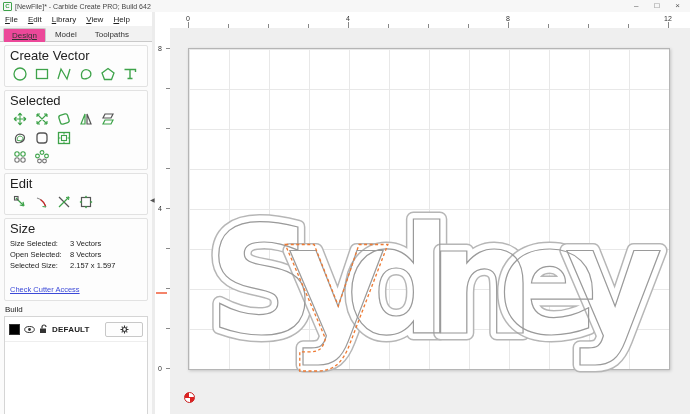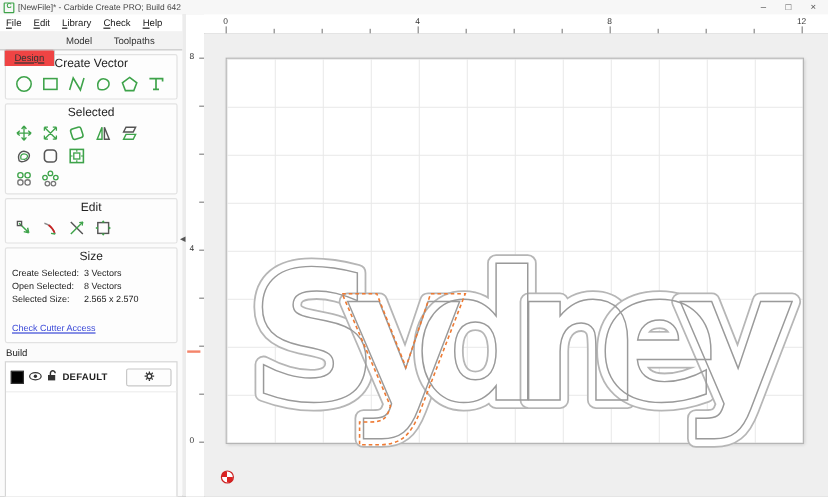--- a/index.html
+++ b/index.html
@@ -12,23 +12,23 @@
   #appicon{width:7px;height:7px;margin:0 3px 0 3px;border:1px solid #3ea34a;border-radius:1px;
            color:#3ea34a;font-size:6px;line-height:6px;text-align:center;font-weight:bold;}
   #winbtns{margin-left:auto;display:flex;gap:16px;padding-right:10px;color:#555;font-size:8px;line-height:10px;}
   #winbtns span{cursor:default;}
   
   #leftcol{position:absolute;left:0;top:12px;width:152px;height:402px;background:#fbfbfb;}
   #menubar{height:14px;display:flex;align-items:center;gap:10px;padding-left:5px;font-size:8px;color:#222;background:#fff;}
   .menu-item::first-letter{text-decoration:underline;}
   #tabbar{height:15px;display:flex;align-items:flex-end;padding-left:3px;border-bottom:1px solid #c9c9c9;background:#f2f2f2;}
   .tab{font-size:8px;padding:2px 8px 2px 8px;border:1px solid transparent;border-bottom:none;color:#333;}
-  .tab.active{background:#ef4444;border-color:#c9c9c9;border-radius:2px 2px 0 0;position:relative;top:14px;text-decoration:underline;}
+  .tab.active{background:#ec4899;border-color:#c9c9c9;border-radius:2px 2px 0 0;position:relative;top:1px;text-decoration:underline;}
   .groupbox{margin:3px 4px 0 4px;border:1px solid #e2e2e2;border-radius:2px;background:#fdfdfd;padding:2px 5px 4px 5px;}
-  .groupbox .gtitle{font-size:10px;color:#222;margin-bottom:2px;text-align:center;}
+  .groupbox .gtitle{font-size:13px;color:#222;margin-bottom:2px;}
   .iconrow{display:flex;align-items:center;gap:3px;flex-wrap:wrap;}
   .tbtn{width:19px;height:17px;display:flex;align-items:center;justify-content:center;}
   .tbtn svg{display:block;}
   
   .inforow{display:flex;font-size:7.5px;line-height:11px;}
   .inforow .lab{width:60px;}
   .cutterlink{font-size:7.5px;color:#3b49d8;text-decoration:underline;margin-top:14px;display:inline-block;}
   
   #layersbox{margin:4px 4px 0 4px;}
   #layersbox .gtitle{font-size:8px;margin:0 0 2px 1px;}
@@ -80,21 +80,21 @@
       <span>□</span>
       <span>×</span>
     </div>
   </div>
 
   <div id="leftcol">
     <div id="menubar">
       <span class="menu-item">File</span>
       <span class="menu-item">Edit</span>
       <span class="menu-item">Library</span>
-      <span class="menu-item">Check</span>
+      <span class="menu-item">View</span>
       <span class="menu-item">Help</span>
     </div>
     <div id="tabbar">
       <div class="tab active">Design</div>
       <div class="tab">Model</div>
       <div class="tab">Toolpaths</div>
     </div>
 
     <div class="groupbox">
       <div class="gtitle">Create Vector</div>
@@ -232,30 +232,30 @@
               <rect x="3.5" y="3.5" width="9" height="9" fill="none" stroke="#555" stroke-width="1.2"></rect>
               <path d="M8 1.5 l-1.5 2 h3 Z M8 14.5 l-1.5 -2 h3 Z M1.5 8 l2 -1.5 v3 Z M14.5 8 l-2 -1.5 v3 Z" fill="#3ea34a"></path>
             </svg>
           </div>
       </div>
     </div>
 
     <div class="groupbox">
       <div class="gtitle">Size</div>
       <div class="inforow">
-        <span class="lab">Create Selected:</span>
+        <span class="lab">Size Selected:</span>
         <span>3 Vectors</span>
       </div>
       <div class="inforow">
         <span class="lab">Open Selected:</span>
         <span>8 Vectors</span>
       </div>
       <div class="inforow">
         <span class="lab">Selected Size:</span>
-        <span>2.565 x 2.570</span>
+        <span>2.157 x 1.597</span>
       </div>
       <a class="cutterlink" href="#">Check Cutter Access</a>
     </div>
 
     <div id="layersbox">
       <div class="gtitle">Build</div>
       <div id="layerlist">
         <div class="layerrow">
           <div class="swatch"></div>
           <span><svg width="11" height="9">

